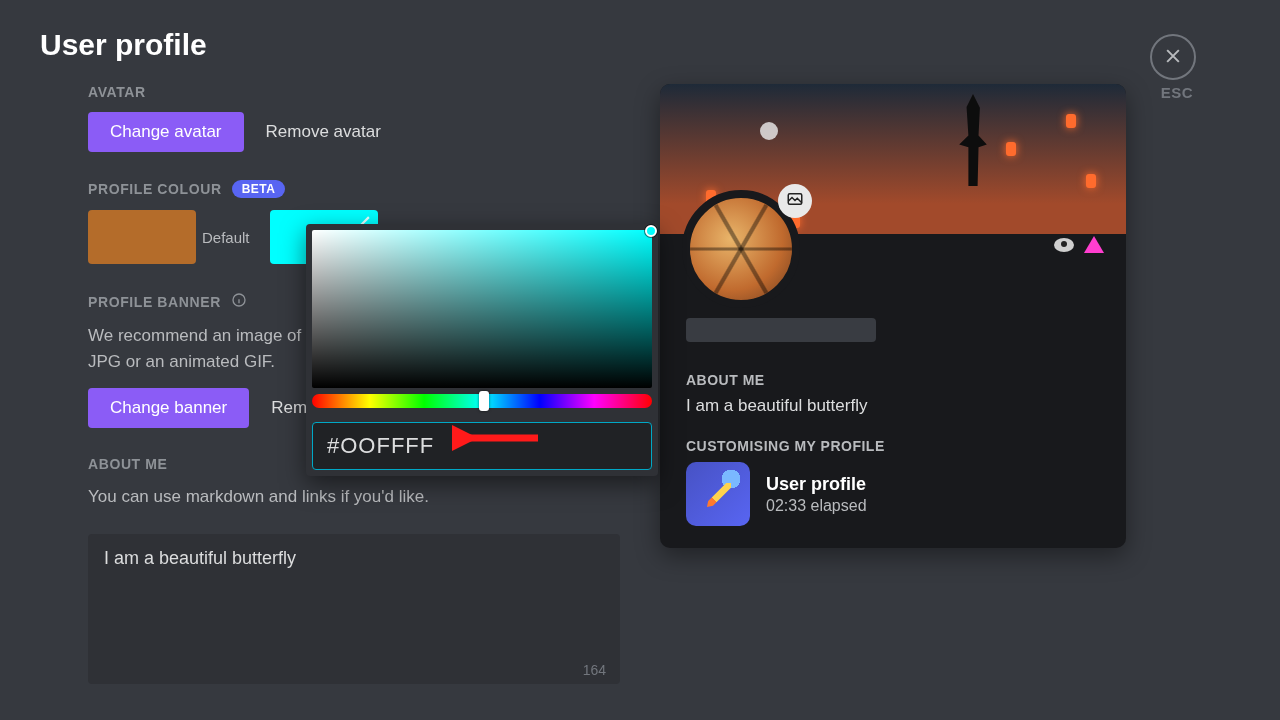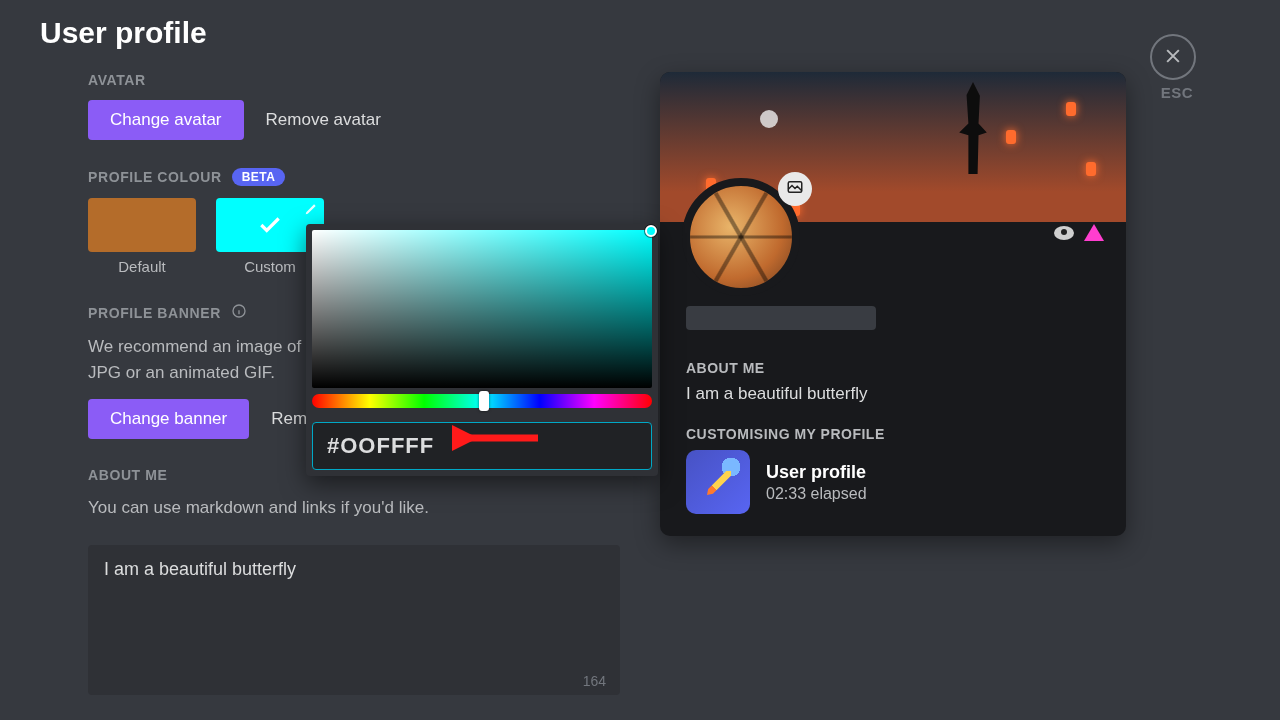--- a/index.html
+++ b/index.html
@@ -4,21 +4,21 @@
 <style>
   * { box-sizing: border-box; margin: 0; padding: 0; }
   html, body { width: 1280px; height: 720px; overflow: hidden; }
   body {
     background: #36393f;
     font-family: -apple-system, BlinkMacSystemFont, "Segoe UI", Helvetica, Arial, sans-serif;
     color: #dcddde;
     position: relative;
   }
   .page {
-    padding: 16px 40px;
+    padding: 28px 40px;
     width: 1280px;
     height: 528px;
     position: relative;
   }
   h1.page-title {
     color: #ffffff;
     font-size: 30px;
     font-weight: 700;
     margin-bottom: 22px;
   }
@@ -78,21 +78,21 @@
   .btn-link {
     background: transparent;
     border: none;
     color: #dcddde;
     font-size: 17px;
     font-weight: 500;
     cursor: pointer;
   }
 
   .swatch-row { display: flex; gap: 20px; margin-bottom: 28px; }
-  .swatch-wrap { display: flex; flex-direction: column; align-items: center; gap: 6px; }
+  .swatch-wrap { display: flex; flex-direction: row; align-items: center; gap: 6px; }
   .swatch {
     width: 108px; height: 54px;
     border-radius: 4px;
     position: relative;
     cursor: pointer;
   }
   .swatch-default { background: #b46c2a; }
   .swatch-custom { background: #00ffff; }
   .swatch-check {
     position: absolute; inset: 0;
@@ -262,21 +262,20 @@
     margin-top: 14px;
     width: 100%;
     background: #202225;
     border: 1px solid #00a8c6;
     border-radius: 4px;
     padding: 10px 14px;
     color: #dcddde;
     font-size: 22px;
     font-family: inherit;
     letter-spacing: 1px;
-    font-weight: bold;
   }
 
   
   .annot-arrow {
     position: absolute;
     left: 452px; top: 416px;
     width: 90px; height: 44px;
     pointer-events: none;
     z-index: 60;
   }

